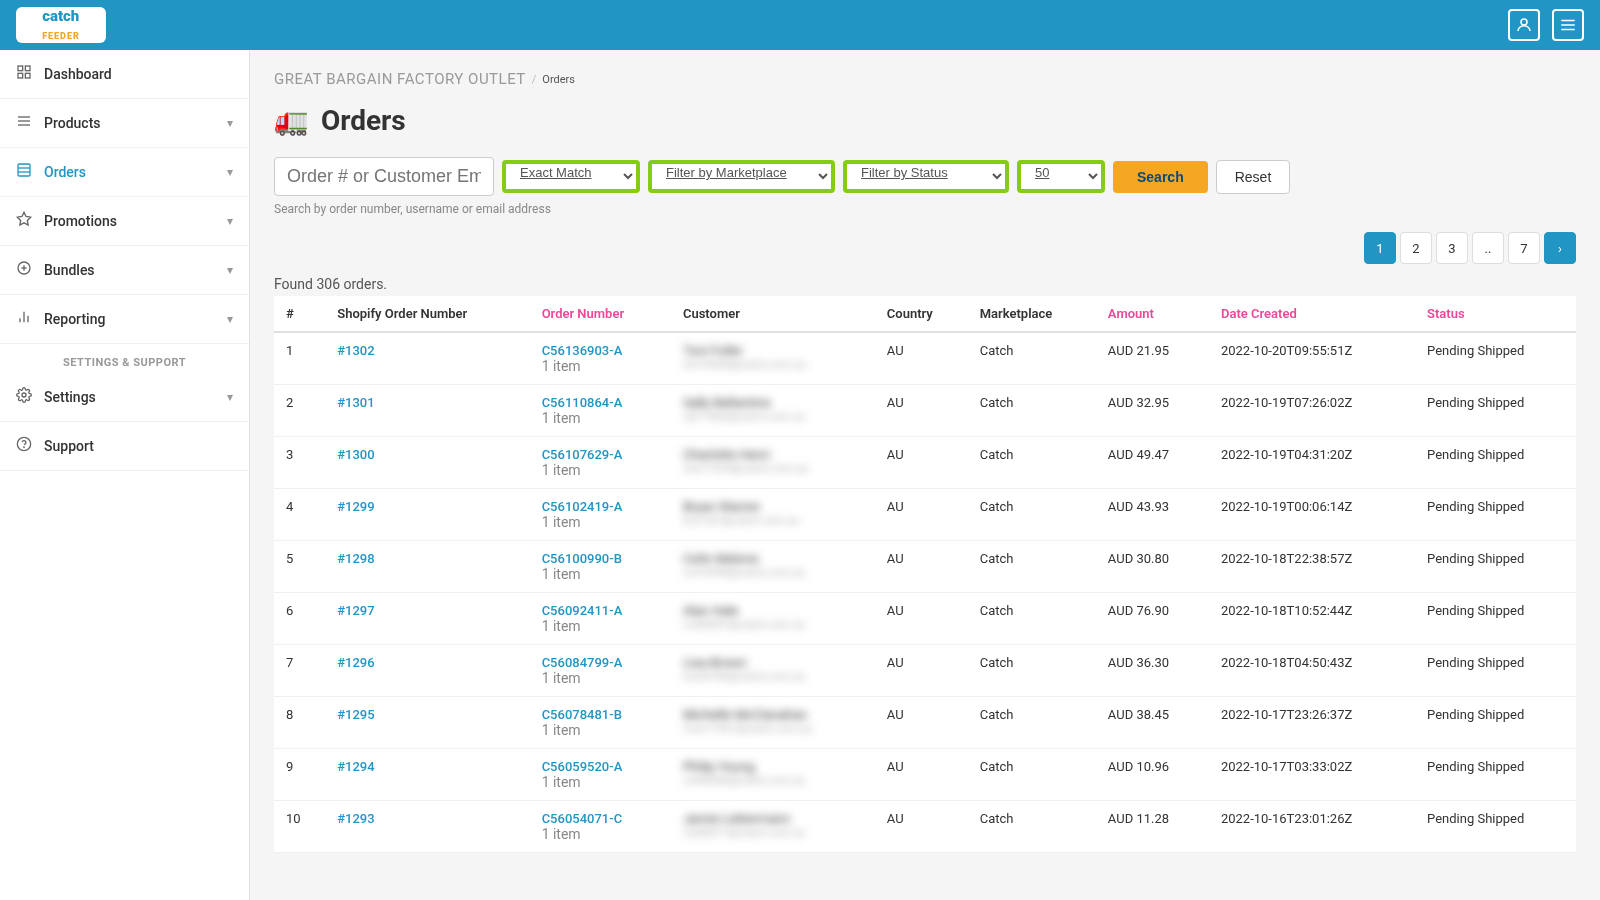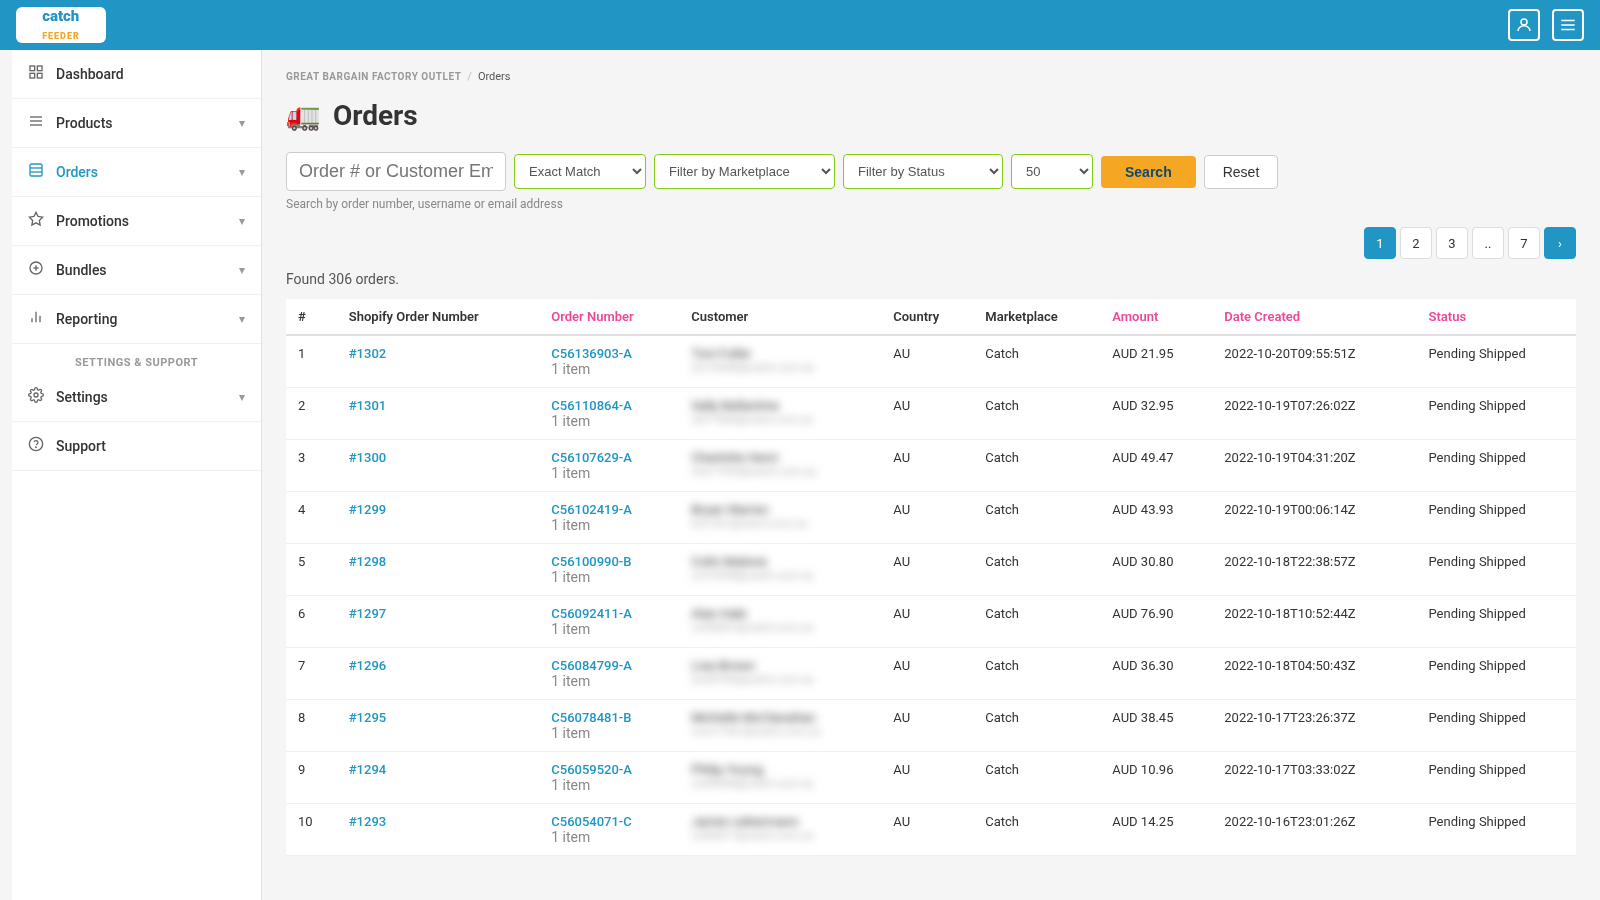--- a/index.html
+++ b/index.html
@@ -53,21 +53,20 @@
       overflow: hidden;
     }
 
     
     .sidebar {
       width: 250px;
       background: white;
       border-right: 1px solid #e0e0e0;
       overflow-y: auto;
       flex-shrink: 0;
-      margin-left: 12px;
     }
     .sidebar-item {
       display: flex;
       align-items: center;
       justify-content: space-between;
       padding: 14px 16px;
       cursor: pointer;
       color: #333;
       font-size: 14px;
       font-weight: 500;
@@ -135,28 +134,29 @@
     }
     .search-bar input[type="text"] {
       width: 220px;
       padding: 8px 12px;
       border: 1px solid #ccc;
       border-radius: 4px;
       font-size: 18px;
       color: #666;
     }
     .search-bar select {
-      padding: 8px 28px 8px 10px;
-      border: 1px solid #84cc16;
+      padding: 0 28px 8px 10px;
+      border: 4px solid #84cc16;
       border-radius: 4px;
       font-size: 13px;
       color: #555;
       background: white;
       appearance: auto;
       cursor: pointer;
+      text-decoration: underline;
     }
     .btn-search {
       padding: 8px 24px;
       background: #f5a623;
       color: #0c4a6e;
       border: none;
       border-radius: 4px;
       font-size: 14px;
       font-weight: 600;
       cursor: pointer;
@@ -194,21 +194,21 @@
       color: #333;
     }
     .page-btn.active {
       background: #2196c4;
       color: white;
       border-color: #2196c4;
     }
     .page-btn.arrow { background: #2196c4; color: white; border-color: #2196c4; }
 
     
-    .found-count { font-size: 14px; color: #555; margin-bottom: 12px; }
+    .found-count { font-size: 14px; color: #555; margin-bottom: 4px; }
 
     
     .orders-table {
       width: 100%;
       background: white;
       border-collapse: collapse;
       font-size: 13px;
     }
     .orders-table th {
       padding: 10px 12px;
@@ -359,21 +359,21 @@
             </svg>
         </span>
         <span>Support</span>
       </div>
     </div>
   </div>
 
   <div class="main">
 
     <div class="breadcrumb">
-      <span style="font-weight:700;letter-spacing:0.5px;font-size:10px;">GREAT BARGAIN FACTORY OUTLET</span>
+      <span style="font-weight:400;letter-spacing:0.5px;font-size:15px;">GREAT BARGAIN FACTORY OUTLET</span>
       <span class="sep">/</span>
       <span class="current">Orders</span>
     </div>
 
     <div class="page-title">
       <span class="page-title-icon">🚛</span>
       <h1>Orders</h1>
     </div>
 
     <div class="search-bar">
@@ -590,21 +590,21 @@
     <td>
       <a class="order-link" href="#">C56054071-C</a>
       <div class="item-count">1 item</div>
     </td>
     <td>
       <div class="blurred">Jamie Liebermann</div>
       <div class="customer-email blurred">col00011@catch.com.au</div>
     </td>
     <td>AU</td>
     <td>Catch</td>
-    <td>AUD 14.25</td>
+    <td>AUD 11.28</td>
     <td>2022-10-16T23:01:26Z</td>
     <td>Pending Shipped</td>
   </tr>
         </tbody>
     </table>
 
   </div>
 </div>
 
 </body></html>

